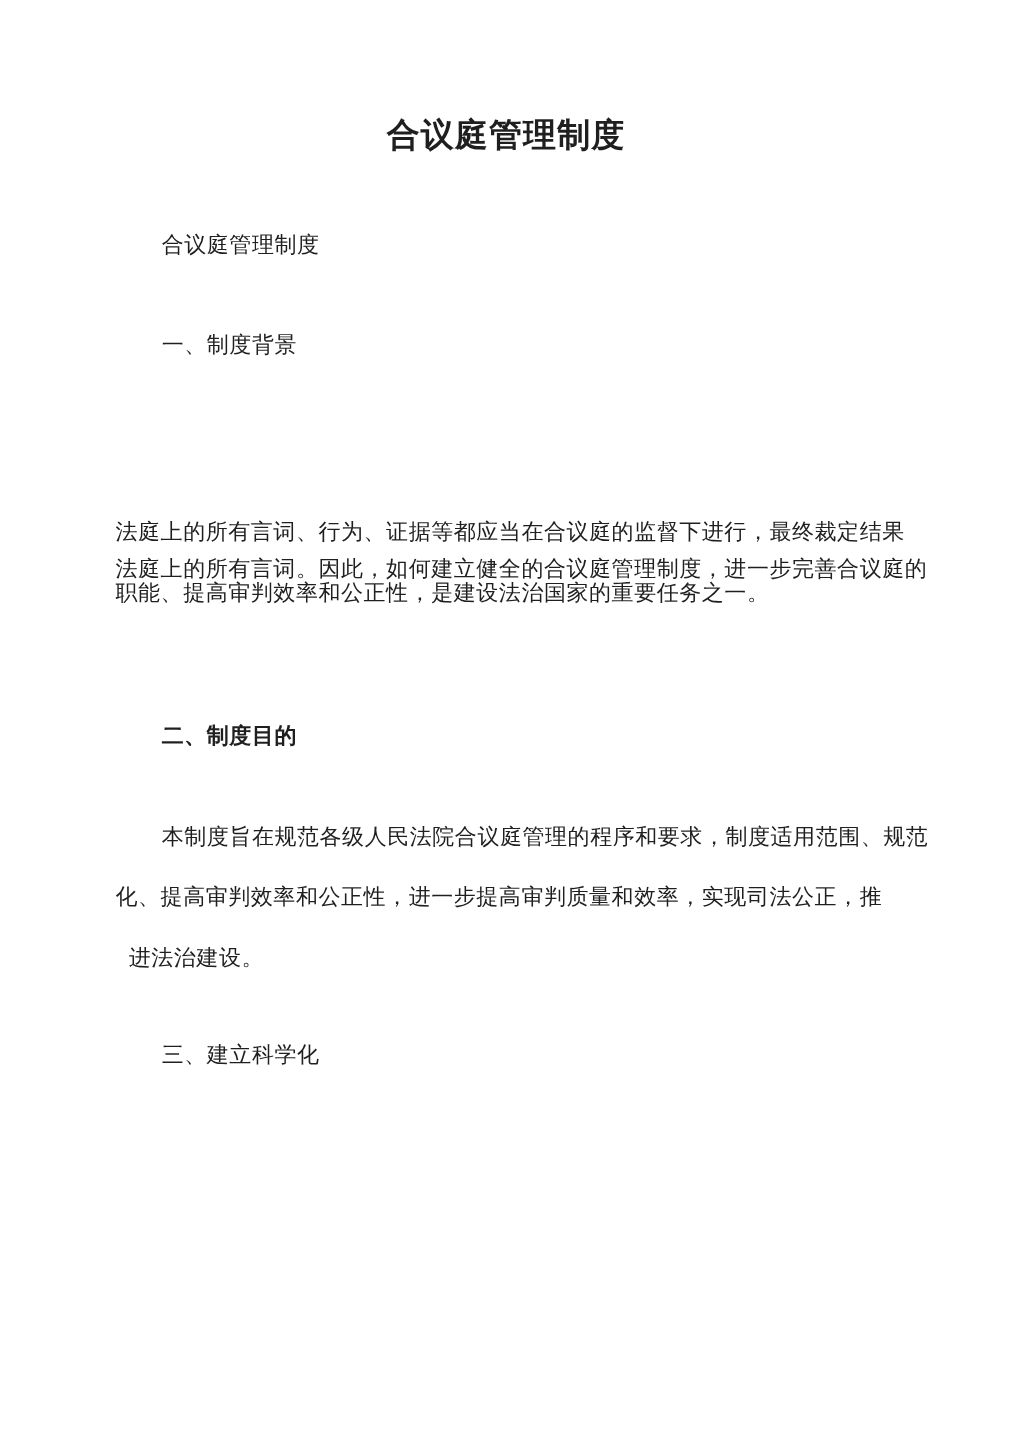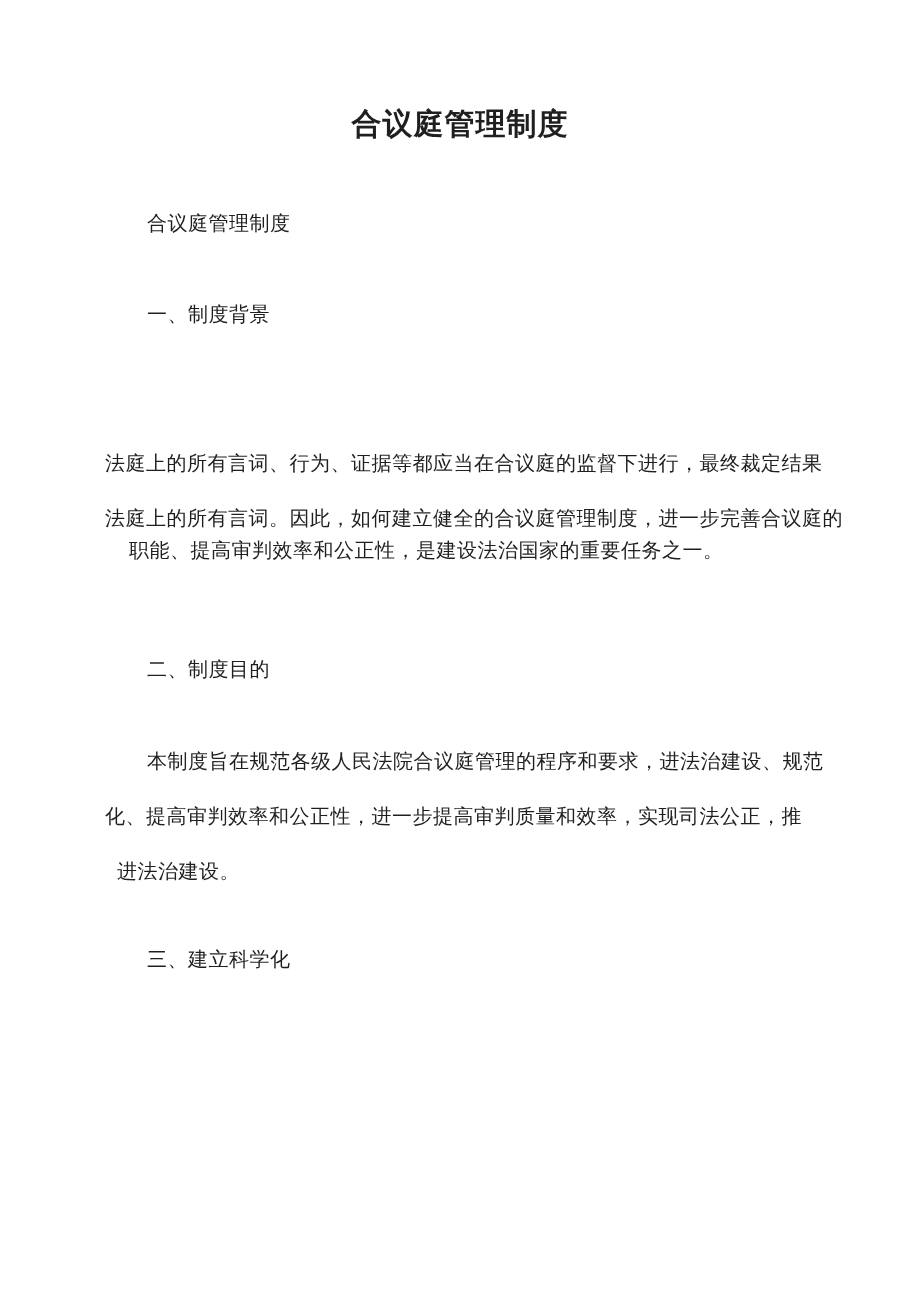--- a/index.html
+++ b/index.html
@@ -45,29 +45,29 @@
 
 <div class="page">
 
   <h1 class="doc-title">合议庭管理制度</h1>
 
   <p class="txt" style="top:211px; left:147px;">合议庭管理制度</p>
 
   <p class="txt" style="top:302px; left:147px;">一、制度背景</p>
 
 
-  <p class="txt" style="top:451px; left:105px;">法庭上的所有言词、行为、证据等都应当在合议庭的监督下进行，最终裁定结果</p>
+  <p class="txt" style="top:472px; left:105px;">法庭上的所有言词、行为、证据等都应当在合议庭的监督下进行，最终裁定结果</p>
 
   <p class="txt" style="top:506px; left:105px;">法庭上的所有言词。因此，如何建立健全的合议庭管理制度，进一步完善合议庭的</p>
 
-  <p class="txt" style="top:538px; left:105px;margin-left:24px;">职能、提高审判效率和公正性，是建设法治国家的重要任务之一。</p>
+  <p class="txt" style="top:527px; left:105px;">职能、提高审判效率和公正性，是建设法治国家的重要任务之一。</p>
 
-  <p class="txt" style="top:657px; left:147px;">二、制度目的</p>
+  <p class="txt" style="top:657px; left:147px;font-weight:bold;">二、制度目的</p>
 
-  <p class="txt" style="top:749px; left:147px;">本制度旨在规范各级人民法院合议庭管理的程序和要求，进法治建设、规范</p>
+  <p class="txt" style="top:749px; left:147px;">本制度旨在规范各级人民法院合议庭管理的程序和要求，制度适用范围、规范</p>
 
   <p class="txt" style="top:804px; left:105px;">化、提高审判效率和公正性，进一步提高审判质量和效率，实现司法公正，推</p>
 
   <p class="txt" style="top:859px; left:117px;">进法治建设。</p>
 
   <p class="txt" style="top:947px; left:147px;">三、建立科学化</p>
 
 
   <p class="txt" style="top:1112px; left:147px;font-family:Liberation Mono, monospace;">四、制度内容</p>
 

